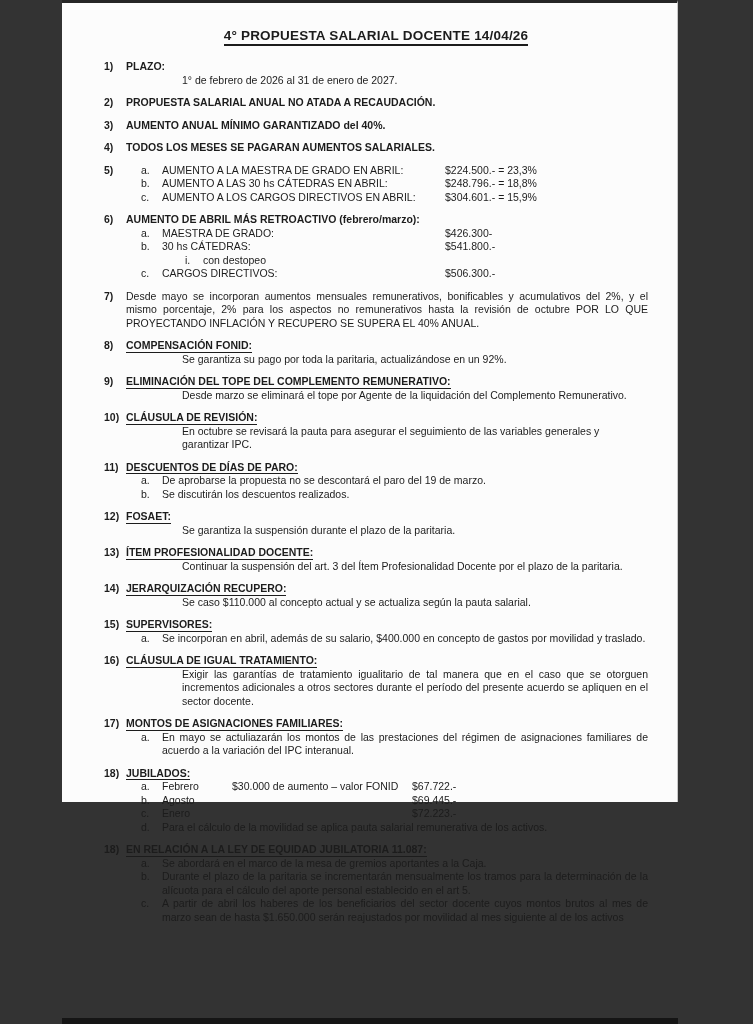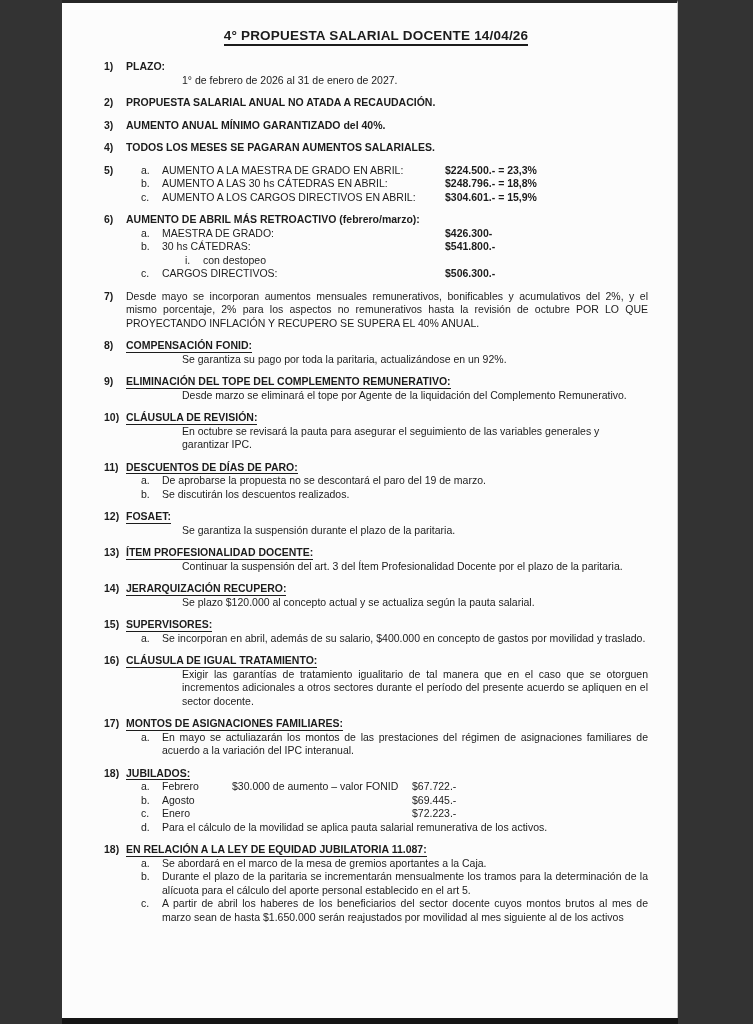--- a/index.html
+++ b/index.html
@@ -5,21 +5,21 @@
   html,body{margin:0;padding:0;}
   body{
     width:753px;height:1024px;
     background:#333333;
     position:relative;overflow:hidden;
     font-family:"Liberation Sans", sans-serif;
     -webkit-font-smoothing:antialiased;
   }
   .page{
     position:absolute;left:62px;top:0;
-    width:616px;height:1018px;
+    width:616px;height:802px;
     background:#fcfcfc;
     border-top:3px solid #262626;
     border-right:1px solid #c8c8c8;
     box-sizing:border-box;
     padding:0 29px 0 42px;
     color:#1c1c1c;
   }
   .bottom-bar{
     position:absolute;left:62px;top:1018px;
     width:616px;height:6px;background:#151515;
@@ -42,21 +42,21 @@
   .hd.u{border-bottom:1.5px solid #1c1c1c;padding-bottom:.5px;}
   .tline{margin-left:56px;}
   .para{margin:0;}
   .just{text-align:justify;}
   .sub{display:flex;position:relative;}
   .letter{flex:none;width:21px;margin-left:15px;}
   .subtext{flex:1;min-width:0;}
   .subsub{display:flex;}
   .roman{flex:none;width:18px;margin-left:59px;}
   .b{font-weight:normal;}
-  .val{position:absolute;left:319px;top:0;font-weight:bold;white-space:nowrap;}
+  .val{position:absolute;left:319px;top:0;font-weight:normal;white-space:nowrap;}
   .c1{white-space:nowrap;}
   .c2{position:absolute;left:106px;top:0;white-space:nowrap;}
   .c3{position:absolute;left:286px;top:0;white-space:nowrap;text-align:right;}
 </style>
 </head>
 <body>
 
 <div class="page">
   <div class="doc-title">
     <span class="tspan">4° PROPUESTA SALARIAL DOCENTE 14/04/26</span>
@@ -184,21 +184,21 @@
         <span class="num">13)</span>
         <div class="ibody">
           <div class="hline"><span class="hd u">ÍTEM PROFESIONALIDAD DOCENTE:</span></div>
           <div class="tline"><span>Continuar la suspensión del art. 3 del Ítem Profesionalidad Docente por el plazo de la paritaria.</span></div>
         </div>
       </div>
       <div class="item">
         <span class="num">14)</span>
         <div class="ibody">
           <div class="hline"><span class="hd u">JERARQUIZACIÓN RECUPERO:</span></div>
-          <div class="tline"><span>Se plazo </span><span class="b">$120.000</span><span> al concepto actual y se actualiza según la pauta salarial.</span></div>
+          <div class="tline"><span>Se caso </span><span class="b">$110.000</span><span> al concepto actual y se actualiza según la pauta salarial.</span></div>
         </div>
       </div>
       <div class="item">
         <span class="num">15)</span>
         <div class="ibody">
           <div class="hline"><span class="hd u">SUPERVISORES:</span></div>
           <div class="sub">
             <span class="letter">a.</span>
             <div class="subtext"><span>Se incorporan en abril, además de su salario, </span><span class="b">$400.000</span><span> en concepto de gastos por movilidad y traslado.</span></div>
           </div>

